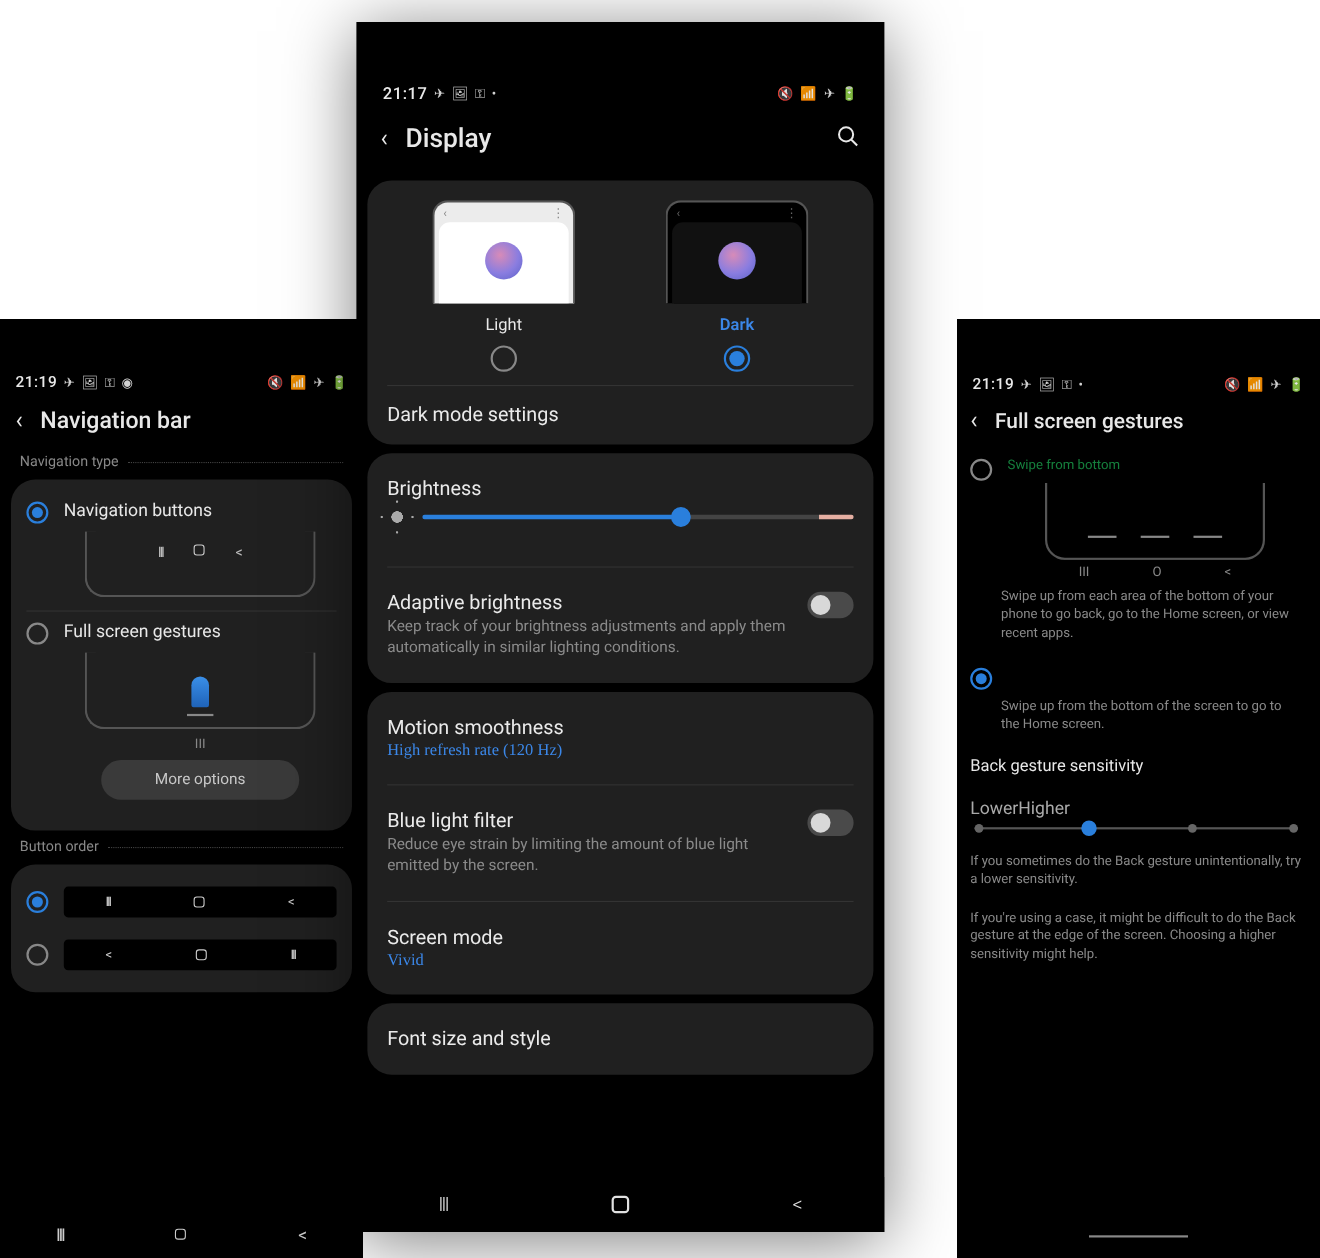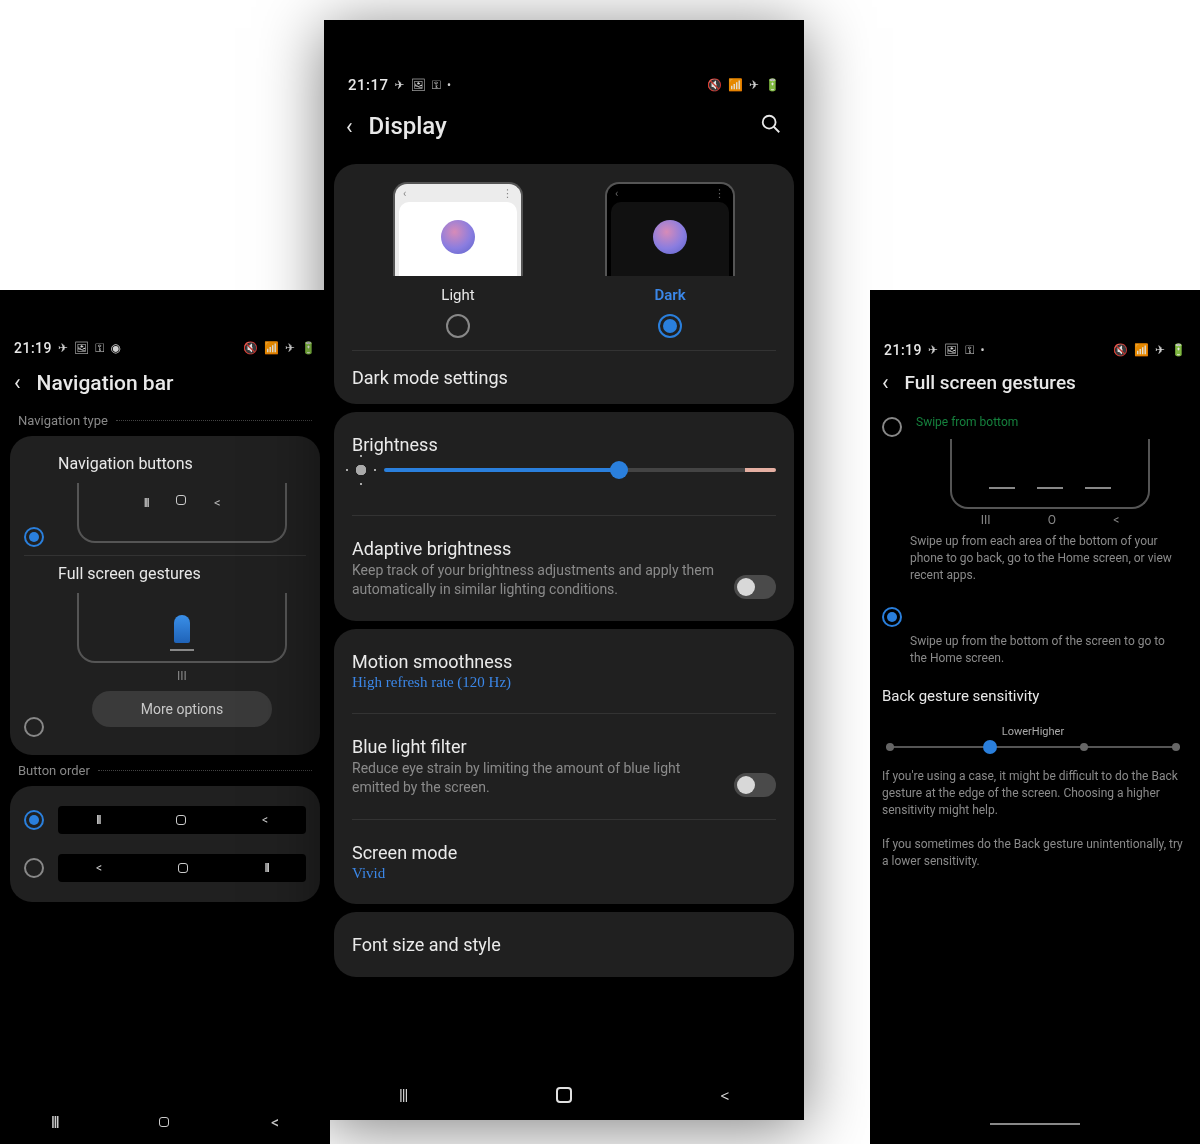--- a/index.html
+++ b/index.html
@@ -12,34 +12,34 @@
   .header { display: flex; align-items: center; padding: 10px 14px 14px; gap: 16px; }
   .back-chevron { font-size: 22px; color: #e8e8e8; }
   .header-title { font-size: 21px; font-weight: 500; flex: 1; }
   .search-icon { font-size: 20px; }
   .card { background: #202020; border-radius: 22px; margin: 8px 10px; padding: 0 18px; }
   .card-row { padding: 22px 0; }
   .card-row + .card-row { border-top: 1px solid #333; }
   .row-title { font-size: 18px; color: #eaeaea; }
   .row-sub { font-size: 14px; color: #8a8a8a; margin-top: 2px; line-height: 1.35; }
   .row-sub-blue { font-size: 15px; color: #3b87e8; margin-top: 2px; font-family: Liberation Serif, serif; }
-  .row-flex { display: flex; align-items: flex-end; justify-content: space-between; gap: 14px; }
+  .row-flex { display: flex; align-items: flex-start; justify-content: space-between; gap: 14px; }
   .row-flex .textblock { flex: 1; }
   .toggle { width: 42px; height: 24px; background: #4a4a4a; border-radius: 12px; position: relative; flex-shrink: 0; }
   .toggle::after { content: ""; position: absolute; width: 18px; height: 18px; background: #d8d8d8; border-radius: 50%; top: 3px; left: 3px; }
   .radio { width: 20px; height: 20px; border: 2px solid #888; border-radius: 50%; display: inline-block; position: relative; flex-shrink: 0; }
   .radio.selected { border-color: #2a7fdc; }
   .radio.selected::after { content: ""; position: absolute; inset: 3px; border-radius: 50%; background: #2a7fdc; }
 
   
   .phone-left { left: 0; top: 290px; width: 330px; height: 854px; border-radius: 0; }
   .phone-left .section-label { font-size: 13px; color: #888; padding: 0 18px; margin-top: 4px; display: flex; align-items: center; gap: 8px; }
   .phone-left .section-label::after { content: ""; flex: 1; border-top: 1px dotted #444; }
   .phone-left .card { padding: 10px 14px; }
-  .opt-row { display: flex; align-items: flex-end; gap: 14px; padding: 8px 0; }
+  .opt-row { display: flex; align-items: flex-start; gap: 14px; padding: 8px 0; }
   .opt-row .radio { margin-top: 2px; }
   .opt-body { flex: 1; }
   .opt-title { font-size: 16px; color: #e8e8e8; }
   .nav-ill { margin: 10px auto 4px; width: 210px; height: 60px; border: 2px solid #555; border-top: none; border-radius: 0 0 18px 18px; display: flex; justify-content: space-around; align-items: flex-start; padding-top: 6px; position: relative; }
   .nav-ill .bar { display: flex; gap: 28px; justify-content: center; width: 100%; margin-top: 6px; }
   .nav-ill .sym { font-size: 13px; color: #bbb; }
   .gesture-ill { margin: 10px auto 6px; width: 210px; height: 70px; border: 2px solid #555; border-top: none; border-radius: 0 0 18px 18px; position: relative; }
   .gesture-ill .pill { position: absolute; left: 50%; bottom: 18px; transform: translateX(-50%); width: 16px; height: 28px; background: linear-gradient(180deg,#3a8fe8,#1f63b8); border-radius: 8px 8px 2px 2px; }
   .gesture-ill .line { position: absolute; left: 50%; bottom: 10px; transform: translateX(-50%); width: 24px; border-top: 2px solid #888; }
   .gesture-ill-label { text-align: center; font-size: 12px; color: #888; margin-bottom: 8px; }
@@ -60,21 +60,21 @@
   .fsg-body { flex: 1; }
   .fsg-title { font-size: 12px; color: #15803d; }
   .fsg-ill { margin: 10px auto 4px; width: 200px; height: 70px; border: 2px solid #555; border-top: none; border-radius: 0 0 18px 18px; position: relative; }
   .fsg-ill .hint3 { position: absolute; bottom: 18px; left: 0; right: 0; display: flex; justify-content: space-around; padding: 0 26px; }
   .fsg-ill .hint3 span { width: 26px; border-top: 2px solid #888; }
   .fsg-ill-row2 { display: flex; justify-content: space-around; font-size: 12px; color: #888; padding: 0 36px; margin-top: 2px; }
   .fsg-desc { font-size: 12px; color: #8a8a8a; line-height: 1.4; padding: 6px 10px 12px 38px; }
   .fsg-ill .hint1 { position: absolute; bottom: 14px; left: 50%; transform: translateX(-50%); width: 40px; border-top: 2px solid #aaa; }
   .sens-block { padding: 8px 10px 8px; }
   .sens-title { font-size: 15px; color: #e8e8e8; margin-bottom: 10px; }
-  .sens-labels { display: flex; justify-content: center; font-size: 11px; color: #aaa; margin-bottom: 8px; margin-top: 20px; }
+  .sens-labels { display: flex; justify-content: flex-start; font-size: 16px; color: #aaa; margin-bottom: 8px; margin-top: 20px; }
   .sens-track { height: 2px; background: #555; position: relative; margin: 0 4px; }
   .sens-track .dot { position: absolute; top: -3px; width: 8px; height: 8px; border-radius: 50%; background: #666; }
   .sens-track .dot.d0 { left: 0; }
   .sens-track .dot.d1 { left: 33%; background: #2a7fdc; width: 14px; height: 14px; top: -6px; }
   .sens-track .dot.d2 { left: 66%; }
   .sens-track .dot.d3 { right: 0; }
   .sens-note { font-size: 12px; color: #8a8a8a; line-height: 1.4; padding: 12px 10px 6px; }
   .phone-right .navbar { position: absolute; bottom: 0; left: 0; right: 0; height: 40px; display: flex; justify-content: center; align-items: center; }
   .phone-right .navbar .gline { width: 90px; border-top: 2px solid #888; }
 
@@ -248,22 +248,22 @@
         <span>Lower</span>
         <span>Higher</span>
       </div>
       <div class="sens-track">
         <span class="dot d0"></span>
           <span class="dot d1"></span>
           <span class="dot d2"></span>
           <span class="dot d3"></span>
       </div>
     </div>
+    <div class="sens-note">If you sometimes do the Back gesture unintentionally, try a lower sensitivity.</div>
     <div class="sens-note">If you're using a case, it might be difficult to do the Back gesture at the edge of the screen. Choosing a higher sensitivity might help.</div>
-    <div class="sens-note">If you sometimes do the Back gesture unintentionally, try a lower sensitivity.</div>
   </div>
 
   <div class="navbar">
     <span class="gline"></span>
   </div>
 </div>
 
 <div class="phone phone-center">
   <div class="statusbar">
     <div class="left">

